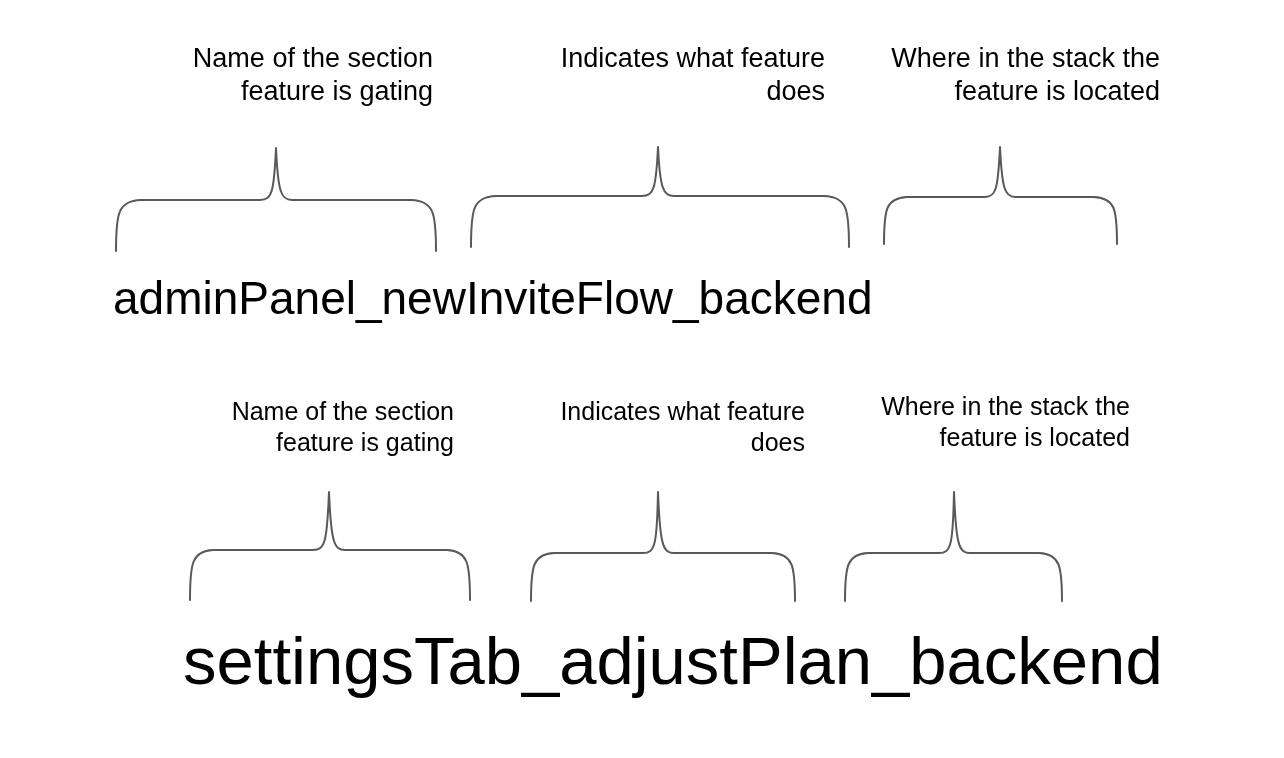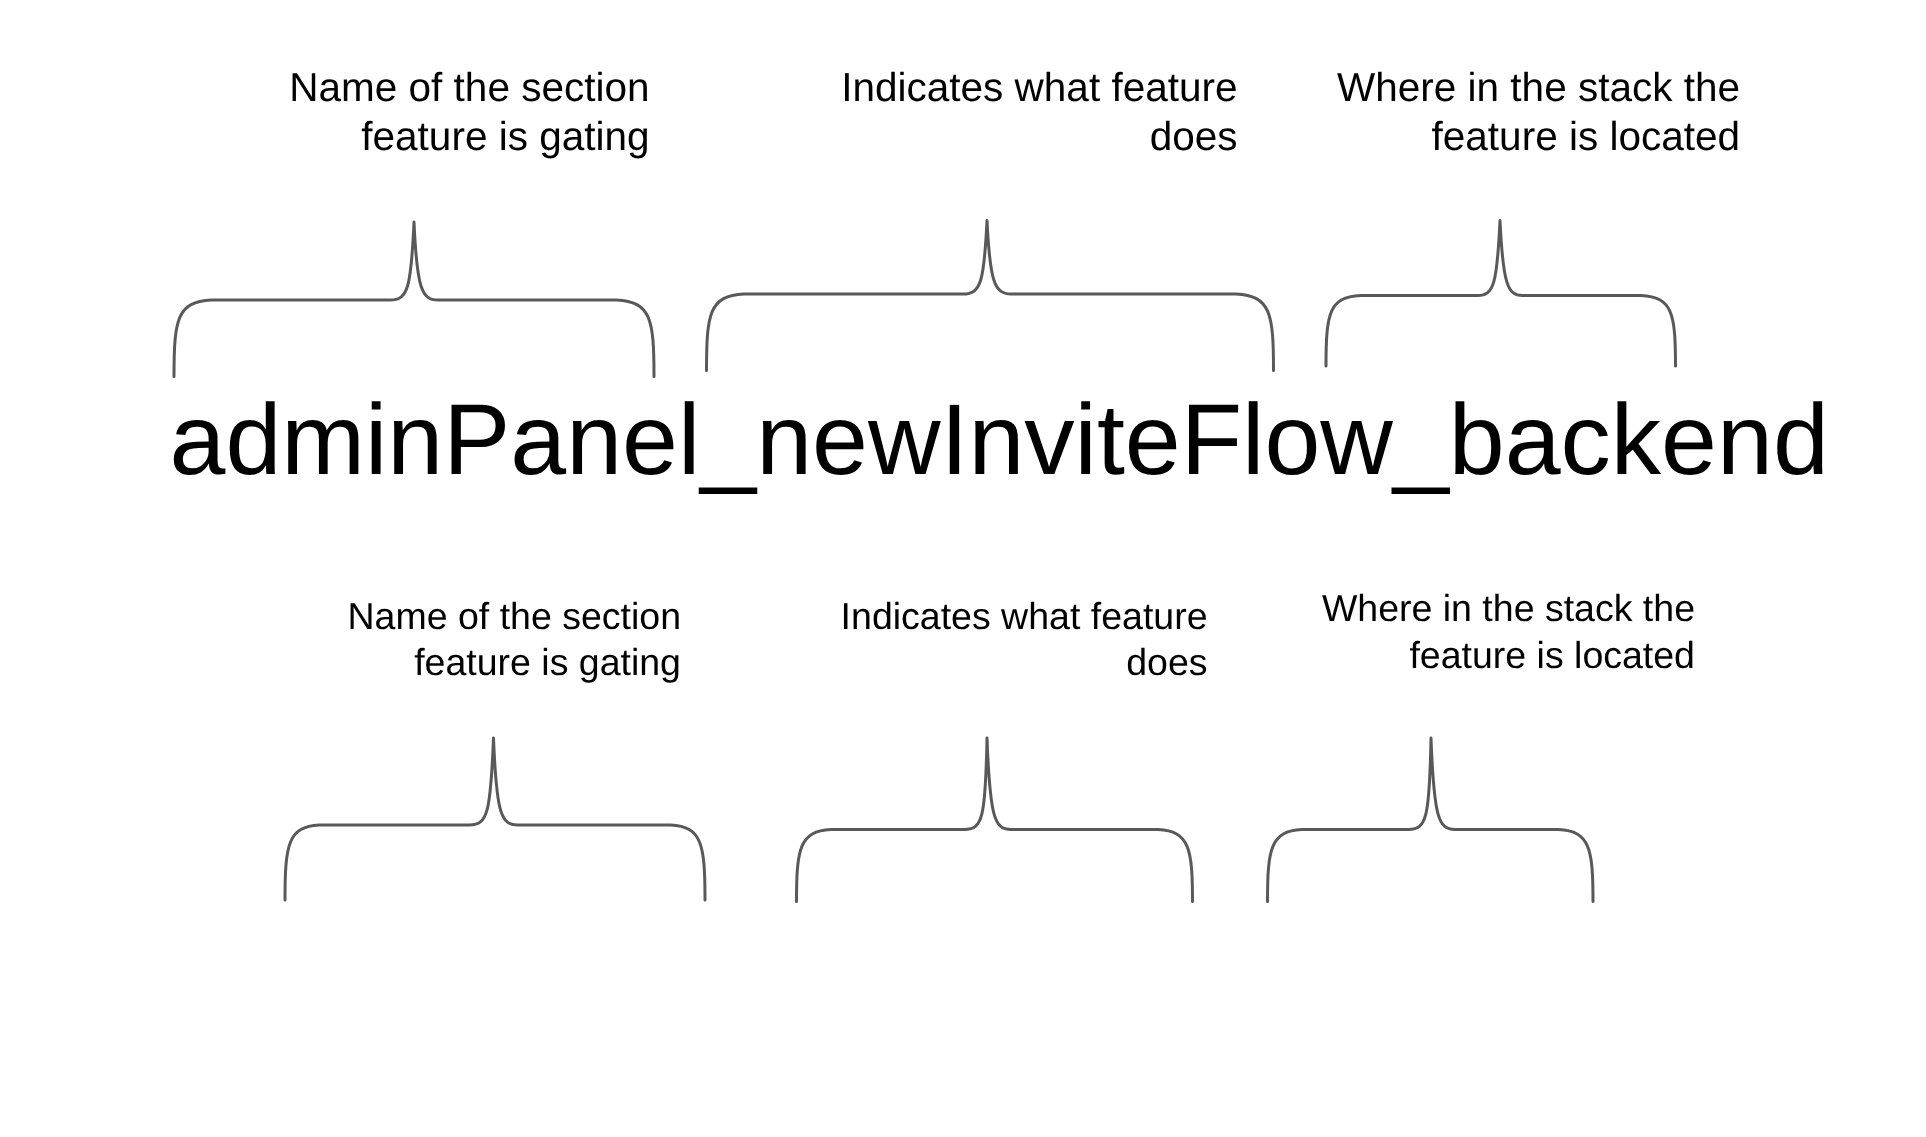--- a/index.html
+++ b/index.html
@@ -60,23 +60,23 @@
   }
 
   
   .flag {
     position: absolute;
     white-space: nowrap;
     color: #000000;
     letter-spacing: 0px;
   }
   .flag.r1 {
-    font-size: 67px;
+    font-size: 46px;
     left: 113px;
-    top: 255px;
+    top: 271px;
   }
   .flag.r2 {
     font-size: 67px;
     left: 183px;
     top: 622px;
   }
 </style>
 </head>
 <body>
 
@@ -154,15 +154,16 @@
 
       <path class="brace-path" d="M845,601
                C845,566 847,554 868,553
                L939,553
                C951,553 953,545 954,492
                C956,545 959,553 970,553
                L1039,553
                C1060,554 1062,566 1062,601"></path>
     </svg>
 
+    <div class="flag r2">settingsTab_adjustPlan_backend</div>
   </div>
 
 </div>
 
 </body></html>

